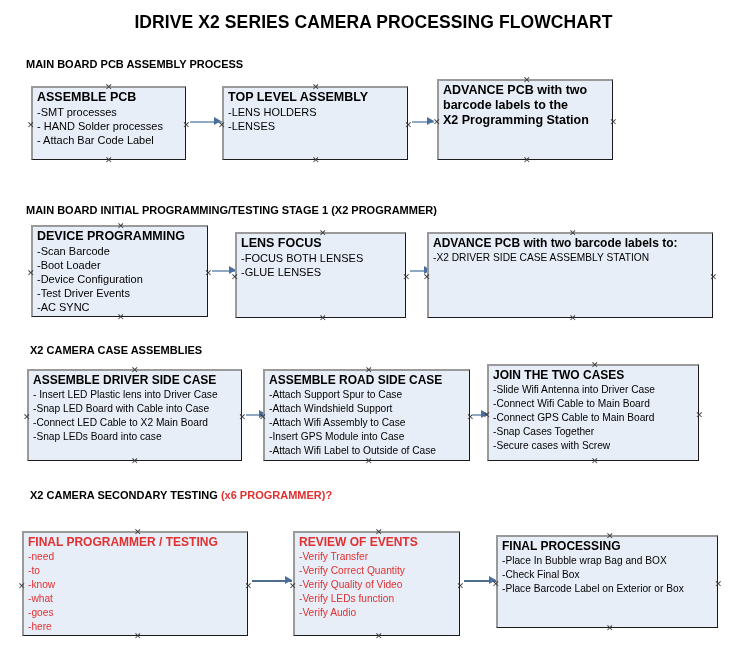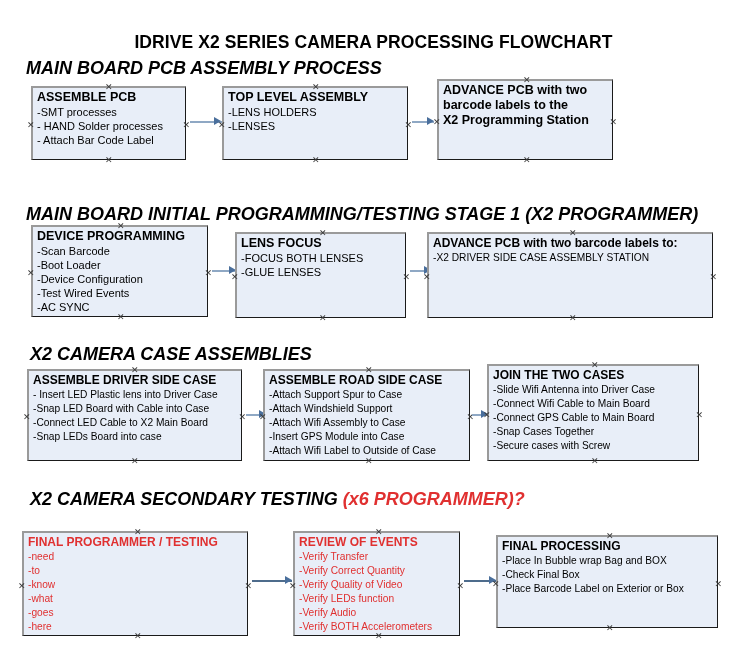--- a/index.html
+++ b/index.html
@@ -17,34 +17,33 @@
   }
   #canvas {
     position: absolute;
     left: 0; top: 0;
     width: 747px;
     height: 662px;
   }
 
   .title {
     position: absolute;
-    left: 0; top: 32px;
+    left: 0; top: 12px;
     width: 747px;
     text-align: center;
     font-size: 17.5px;
     font-weight: bold;
     letter-spacing: 0.1px;
   }
 
   .section-head {
     position: absolute;
-    font-size: 18px;
+    font-size: 11px;
     font-weight: bold;
     white-space: nowrap;
-    font-style: italic;
   }
   .section-head .red {
     color: #e03030;
   }
 
   
   .box {
     position: absolute;
     box-sizing: border-box;
     background: #e8eef8;
@@ -145,21 +144,21 @@
 
   <div class="section-head" style="left:26px; top:204px;text-align:right;">
     <span>MAIN BOARD INITIAL PROGRAMMING/TESTING STAGE 1 (X2 PROGRAMMER)</span>
   </div>
 
   <div class="box" style="left:31px; top:225px; width:177px; height:92px;">
     <div class="bt">DEVICE PROGRAMMING</div>
     <div class="bl">-Scan Barcode</div>
     <div class="bl">-Boot Loader</div>
     <div class="bl">-Device Configuration</div>
-    <div class="bl">-Test Wired Events</div>
+    <div class="bl">-Test Driver Events</div>
     <div class="bl">-AC SYNC</div>
     <span class="hx" style="left:84px; top:-5px;">✕</span>
     <span class="hx" style="left:84px; bottom:-6px;">✕</span>
     <span class="hx" style="left:-6px; top:42px;">✕</span>
     <span class="hx" style="right:-5px; top:42px;">✕</span>
   </div>
 
   <div class="conn" style="left:212px; top:270px; width:24px;"></div>
   <div class="arrow" style="left:229px; top:266px;"></div>
 
@@ -254,21 +253,20 @@
   <div class="conn dark" style="left:252px; top:580px; width:40px;"></div>
   <div class="arrow" style="left:285px; top:576px;"></div>
 
   <div class="box red" style="left:293px; top:531px; width:167px; height:105px;">
     <div class="bt small">REVIEW OF EVENTS</div>
     <div class="bl tiny">-Verify Transfer</div>
     <div class="bl tiny">-Verify Correct Quantity</div>
     <div class="bl tiny">-Verify Quality of Video</div>
     <div class="bl tiny">-Verify LEDs function</div>
     <div class="bl tiny">-Verify Audio</div>
-    <div class="bl tiny">-Verify BOTH Accelerometers</div>
     <span class="hx" style="left:80px; top:-5px;">✕</span>
     <span class="hx" style="left:80px; bottom:-6px;">✕</span>
     <span class="hx" style="left:-6px; top:49px;">✕</span>
     <span class="hx" style="right:-5px; top:49px;">✕</span>
   </div>
 
   <div class="conn dark" style="left:464px; top:580px; width:32px;"></div>
   <div class="arrow" style="left:489px; top:576px;"></div>
 
   <div class="box" style="left:496px; top:535px; width:222px; height:93px;">

